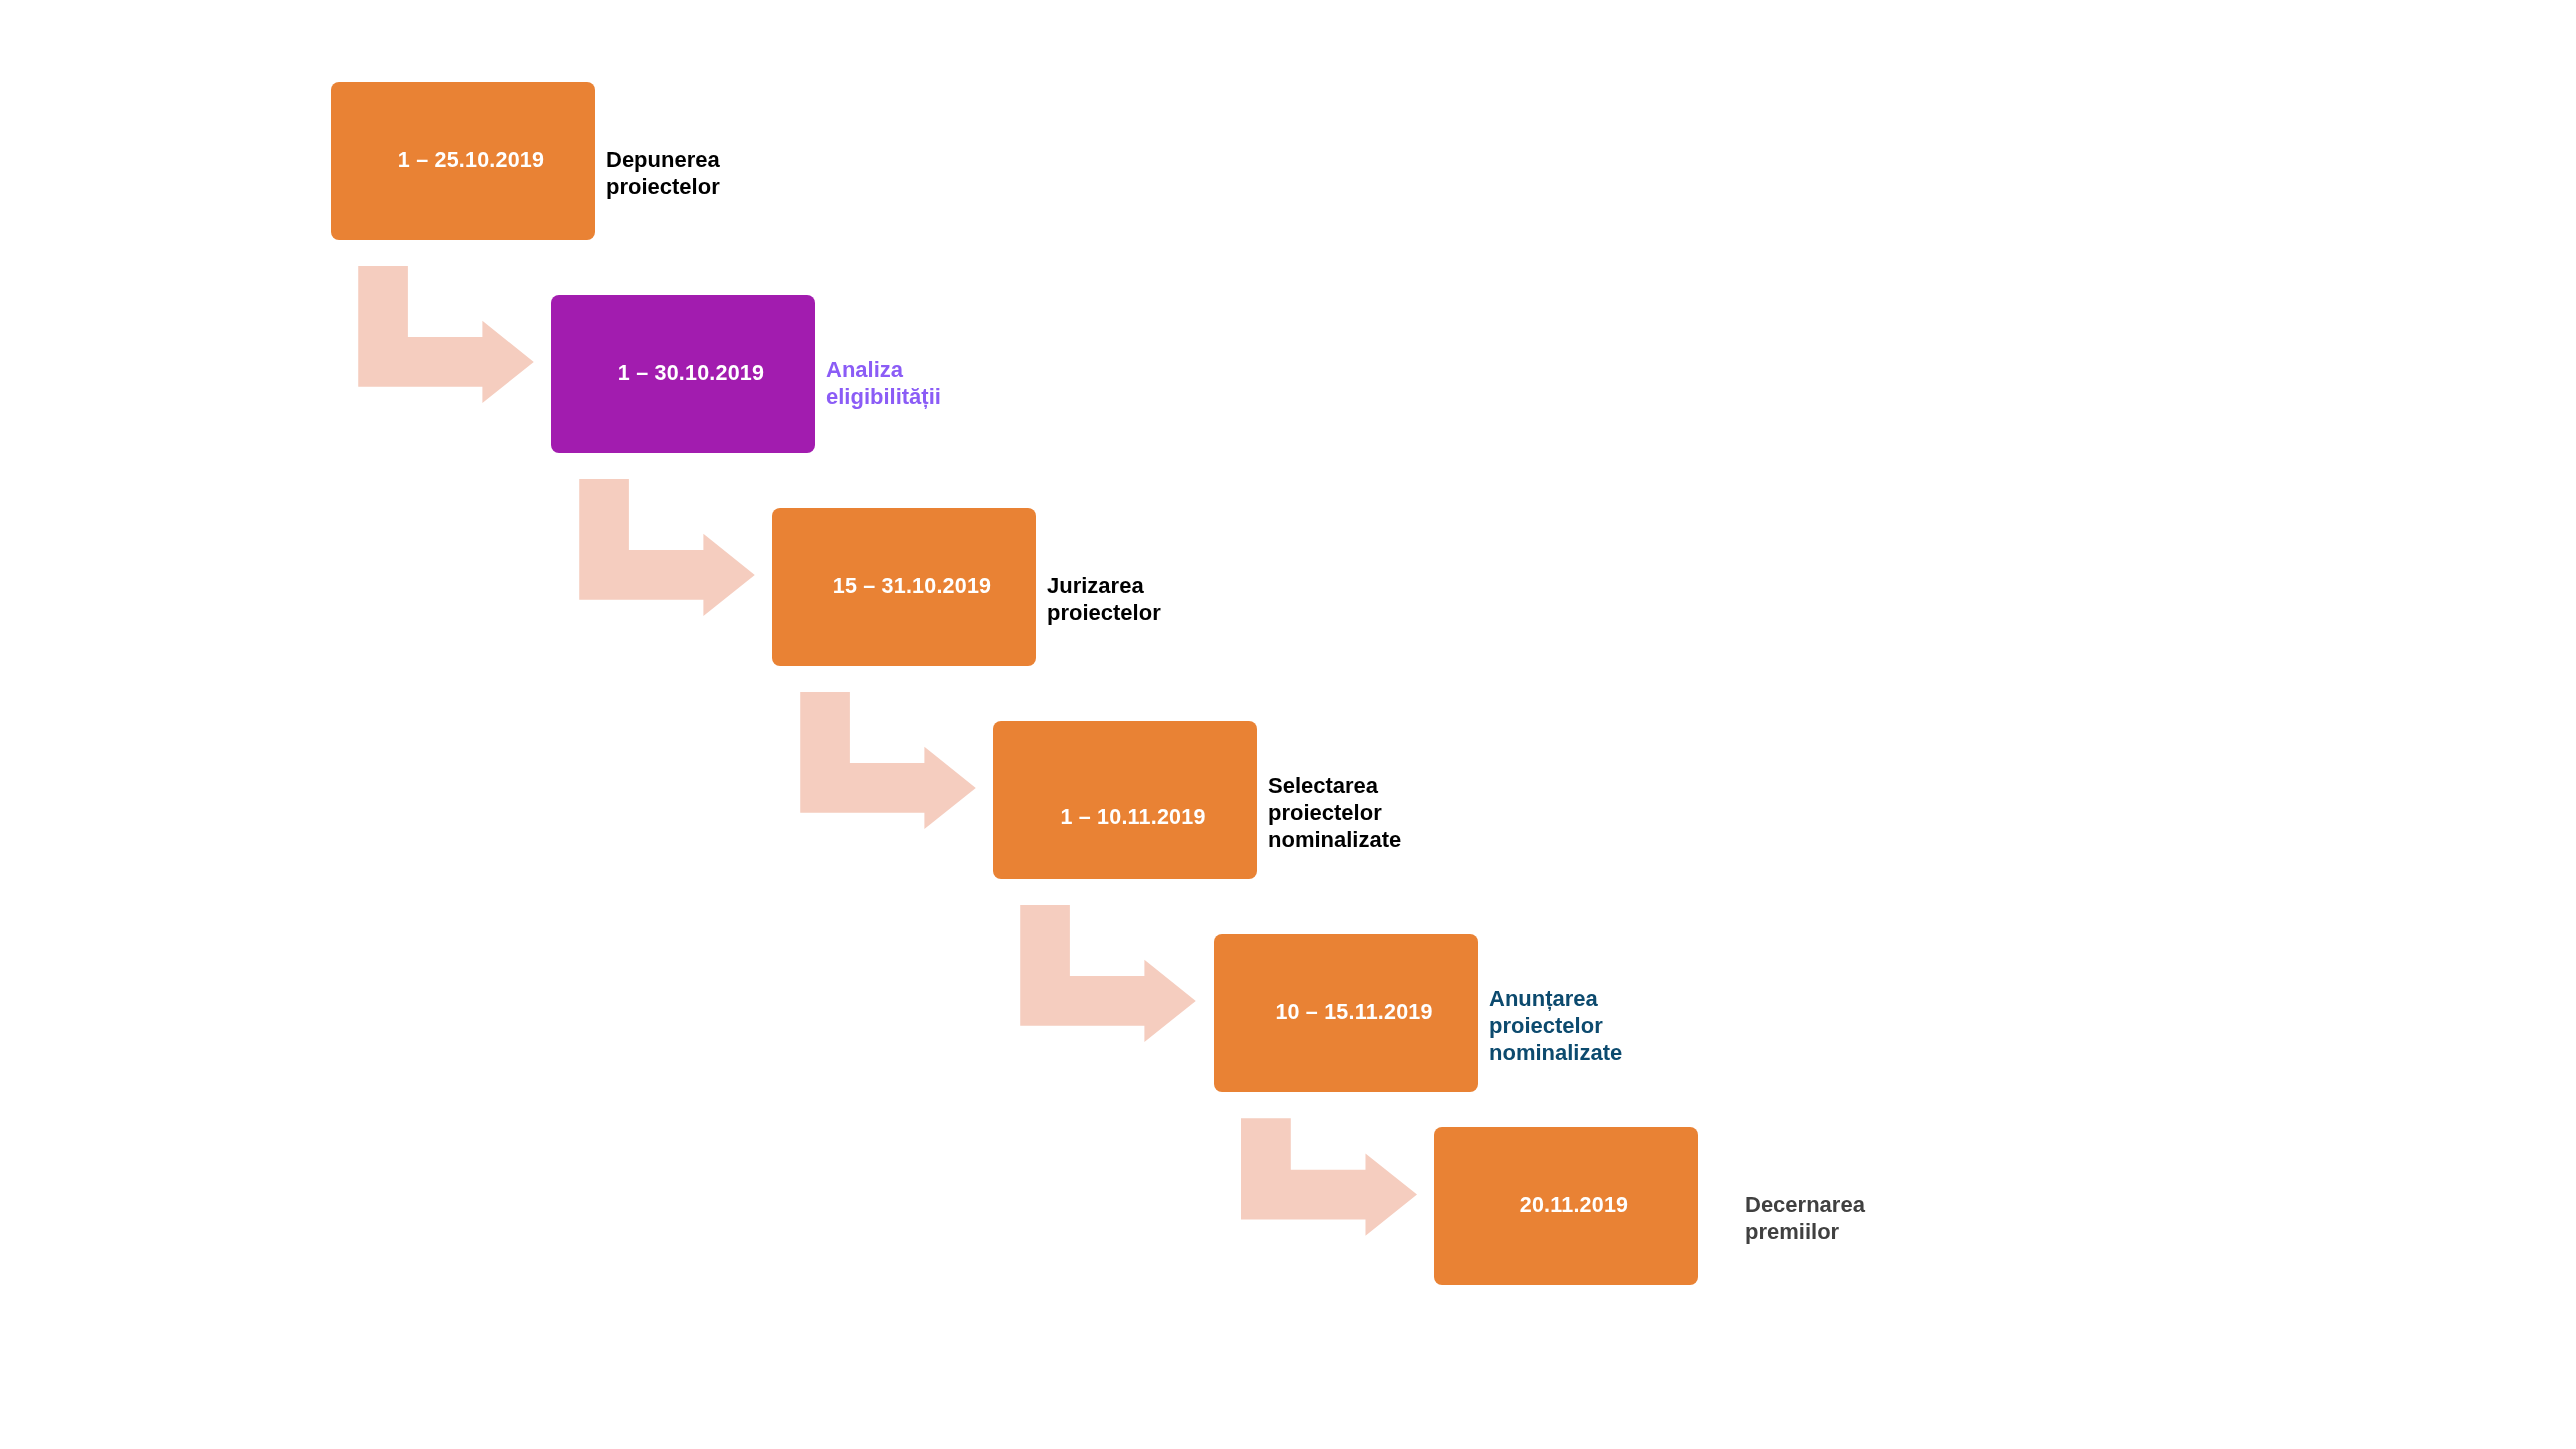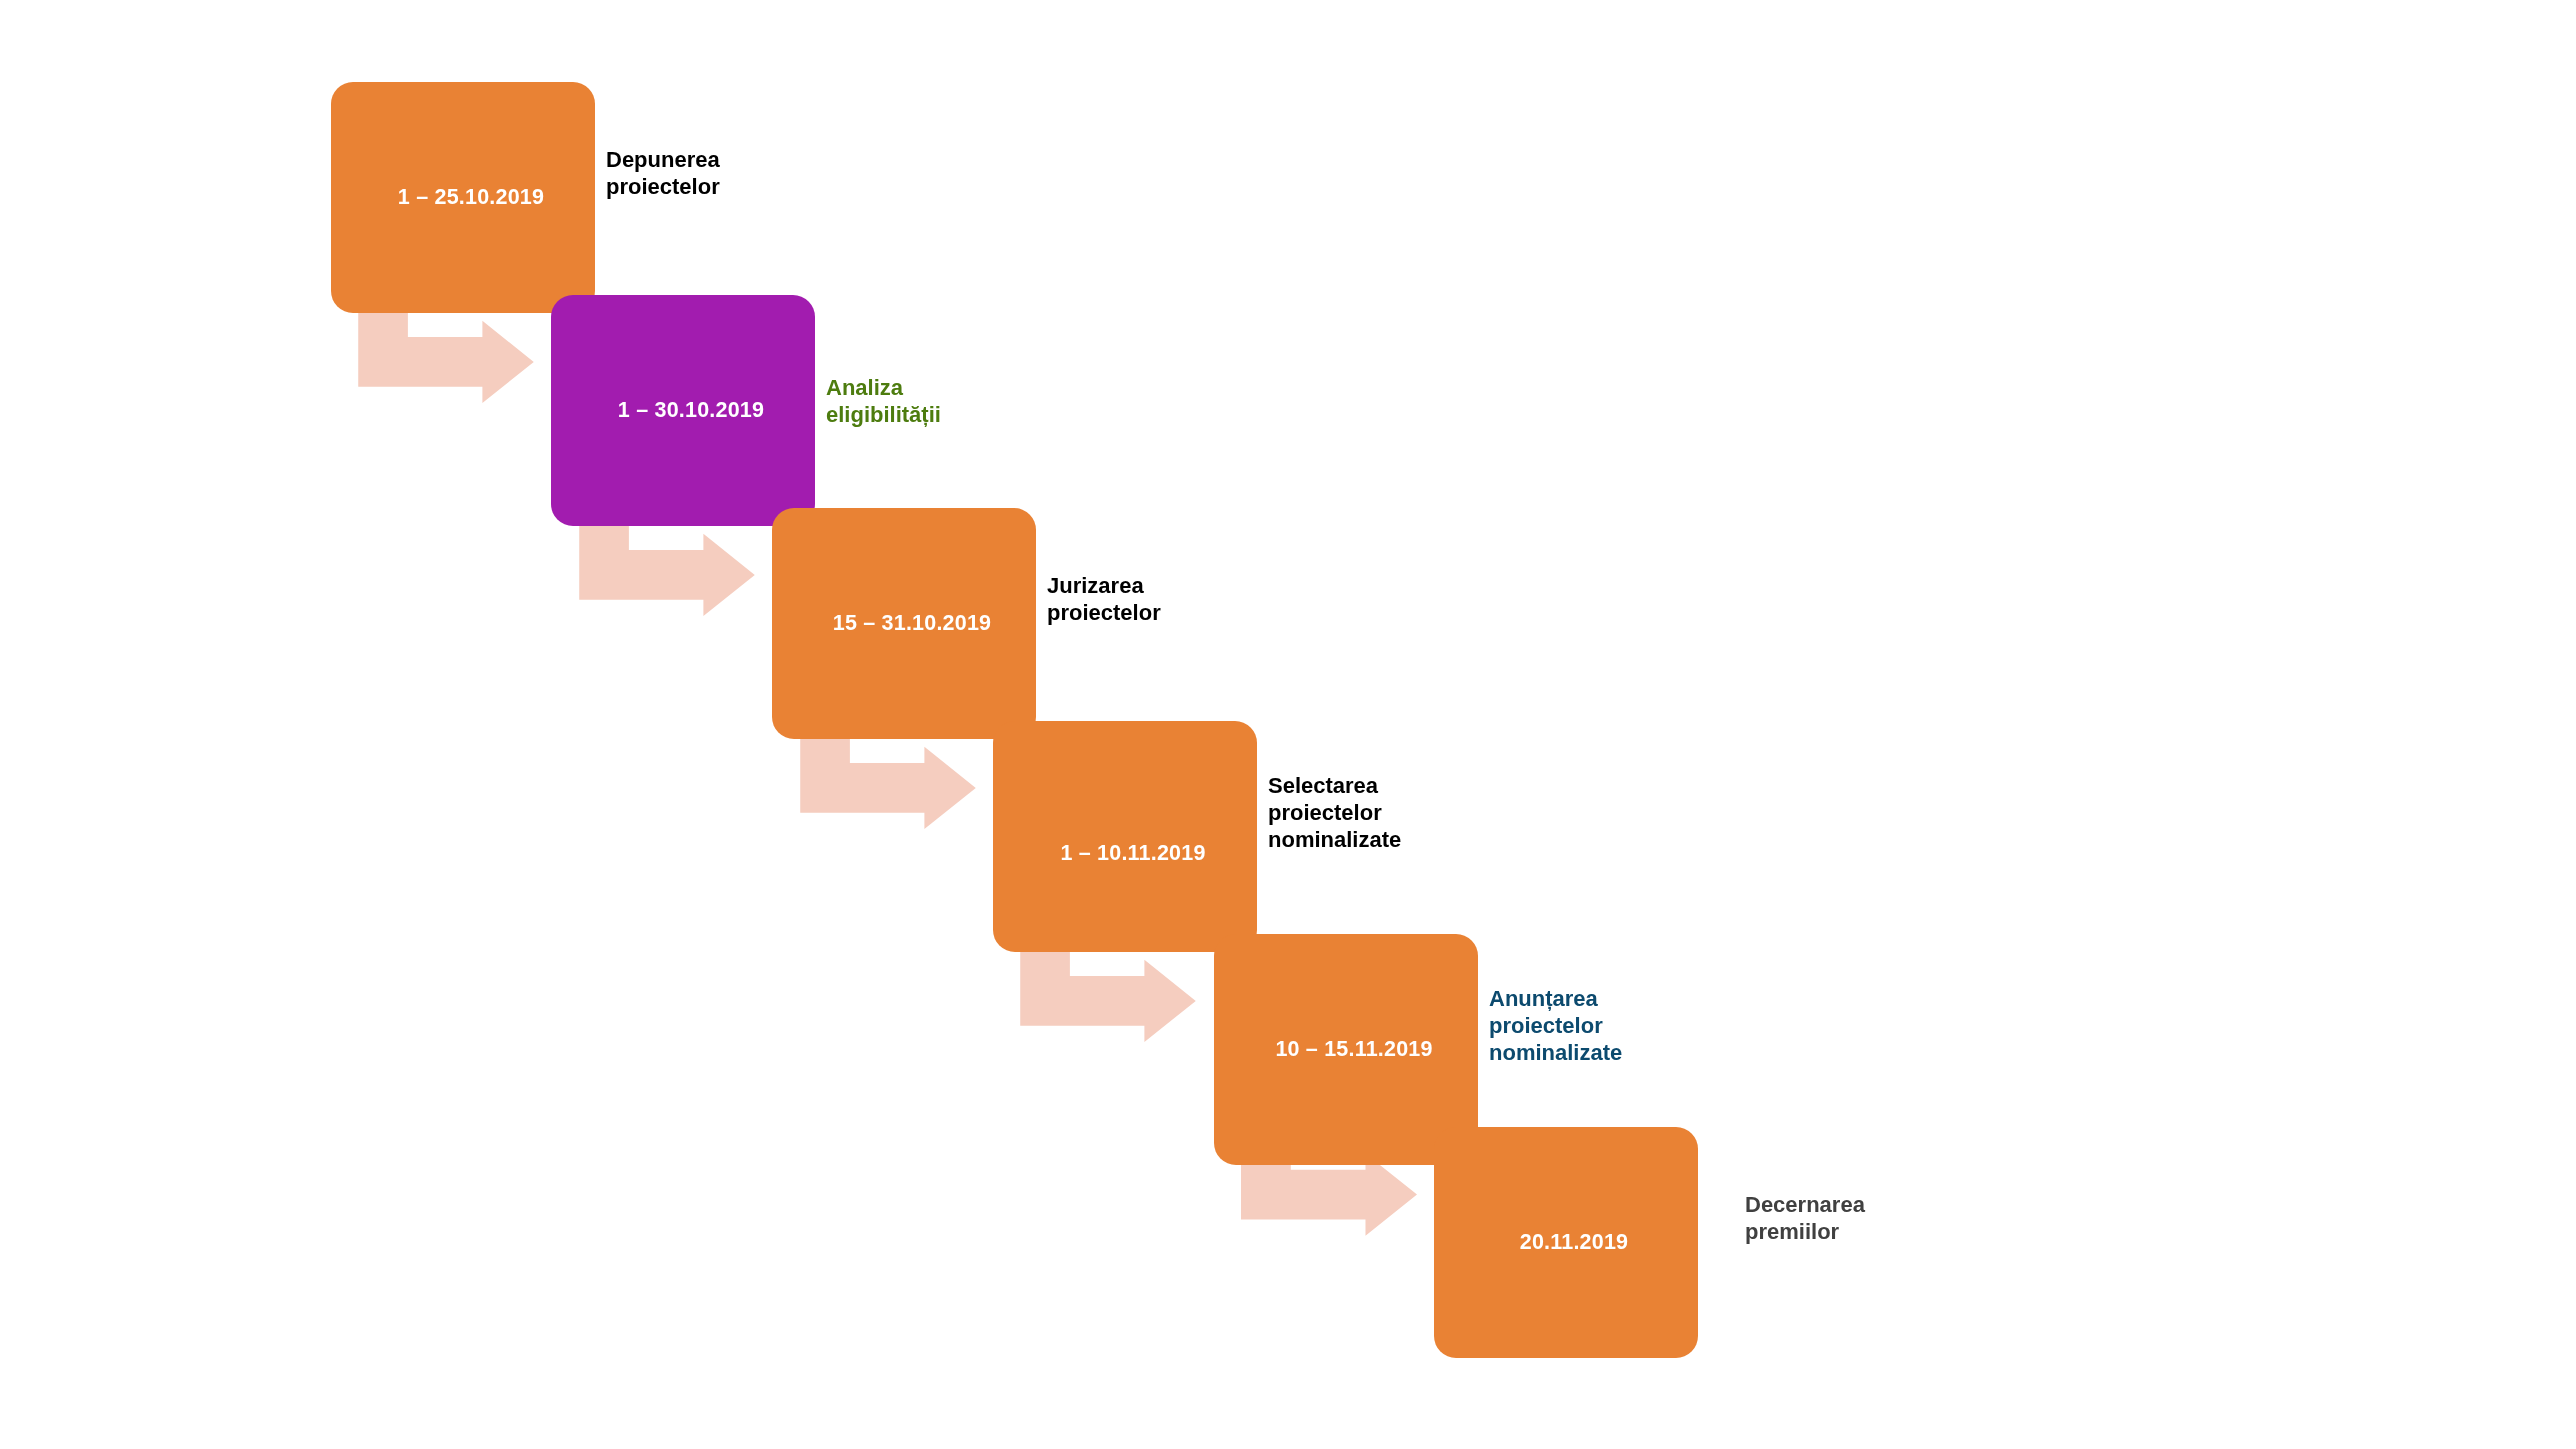--- a/index.html
+++ b/index.html
@@ -16,23 +16,23 @@
     font-family: "Liberation Sans", sans-serif;
   }
   .step {
     position: absolute;
   }
   .step-box {
     position: absolute;
     left: 0;
     top: 0;
     width: 264px;
-    height: 231px;
+    height: 158px;
     background: #E98234;
-    border-radius: 22px;
+    border-radius: 8px;
     display: flex;
     align-items: center;
     justify-content: center;
     box-sizing: border-box;
     padding-left: 16px;
   }
   .step-date {
     color: #ffffff;
     font-size: 21.5px;
     font-weight: bold;
@@ -87,21 +87,21 @@
         </div>
         <div class="step-label" style="color: rgb(0, 0, 0); top: 65px;">
           <span class="line">Depunerea</span>
           <span class="line">proiectelor</span>
         </div>
       </div>
       <div class="step" style="left: 551px; top: 295px;">
         <div class="step-box" style="background: #a21caf;">
           <span class="step-date" style="color: rgb(255, 255, 255);">1 – 30.10.2019</span>
         </div>
-        <div class="step-label" style="color: #4d7c0f; top: 80px;">
+        <div class="step-label" style="color: #8b5cf6; top: 62px;">
           <span class="line">Analiza</span>
           <span class="line">eligibilității</span>
         </div>
       </div>
       <div class="step" style="left: 772px; top: 508px;">
         <div class="step-box" style="background: rgb(233, 130, 52);">
           <span class="step-date" style="color: rgb(255, 255, 255);">15 – 31.10.2019</span>
         </div>
         <div class="step-label" style="color: rgb(0, 0, 0); top: 65px;">
           <span class="line">Jurizarea</span>

